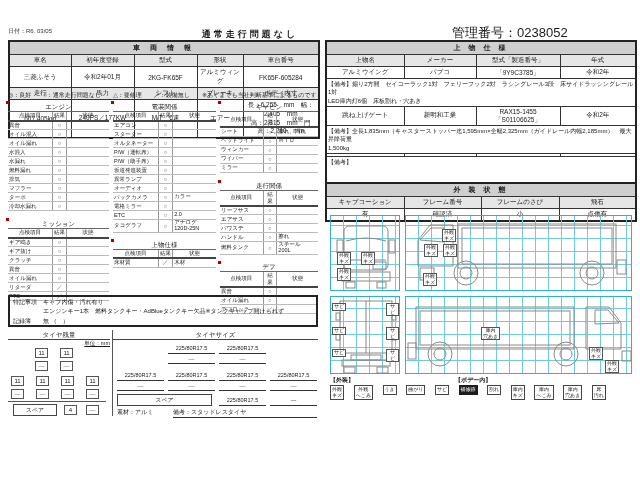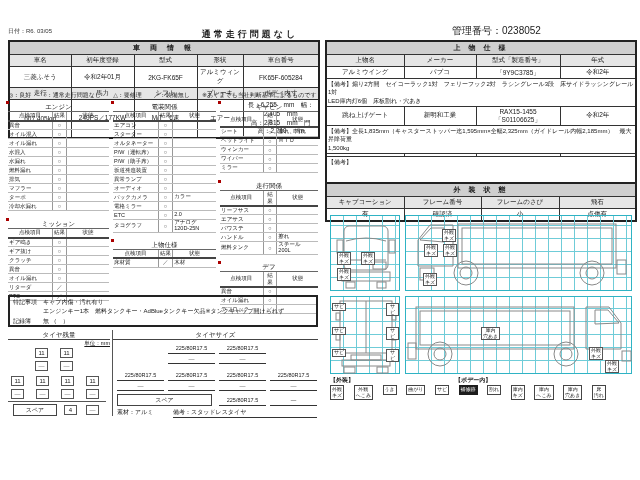--- a/index.html
+++ b/index.html
@@ -4,21 +4,21 @@
 <style>
   *{margin:0;padding:0;box-sizing:border-box}
   html,body{width:640px;height:480px}
   body{font-family:"Liberation Sans","DejaVu Sans",sans-serif;background:#eee;color:#1a1a1a}
   #page{position:relative;width:640px;height:480px;background:#fff;overflow:hidden}
   .abs{position:absolute}
 
   
   .hdr-date{font-size:6px;color:#333}
   .hdr-title{font-size:9px;font-weight:bold;letter-spacing:3px}
-  .hdr-ctrl{font-size:10px}
+  .hdr-ctrl{font-size:13px}
 
   
   .vtbl{border-collapse:collapse;width:100%;border:2px solid #222;table-layout:fixed}
   .vtbl th,.vtbl td{border:1px solid #333;font-size:6.5px;text-align:center;padding:1px 2px;overflow:hidden}
   .vtbl .bar{background:#cfcfcf;font-weight:bold;font-size:7px;letter-spacing:4px;height:9px}
   .vtbl th{background:#e6e6e6;font-weight:normal;height:9px}
   .vtbl td{height:11px}
   .dims{font-size:5.5px;white-space:pre-line;text-align:left;line-height:1.35;padding:1px 2px}
 
   .legend-line{font-size:6px;color:#222;white-space:nowrap}

